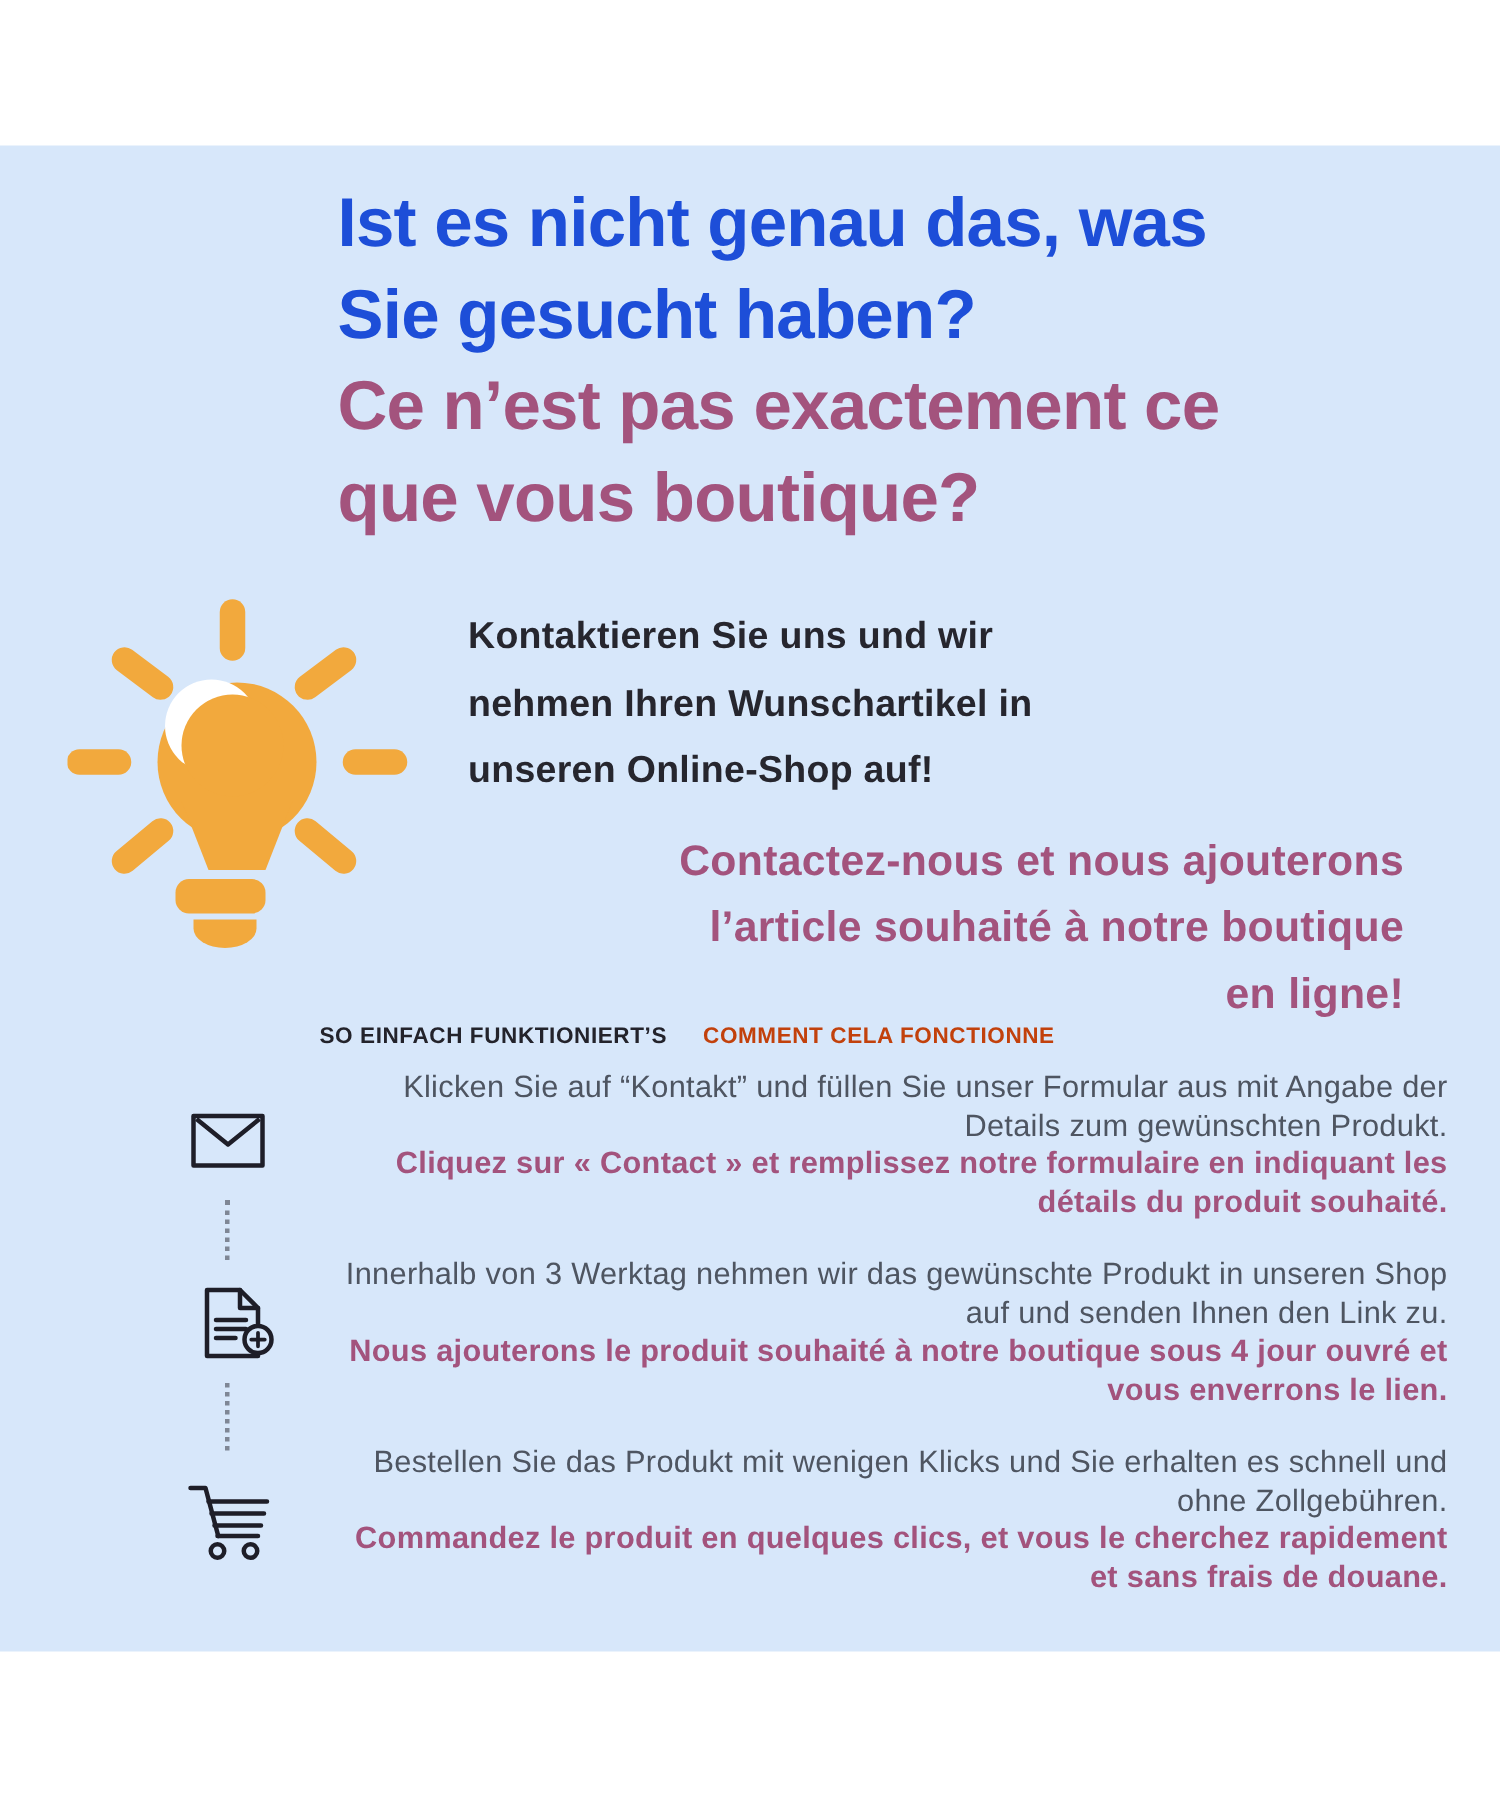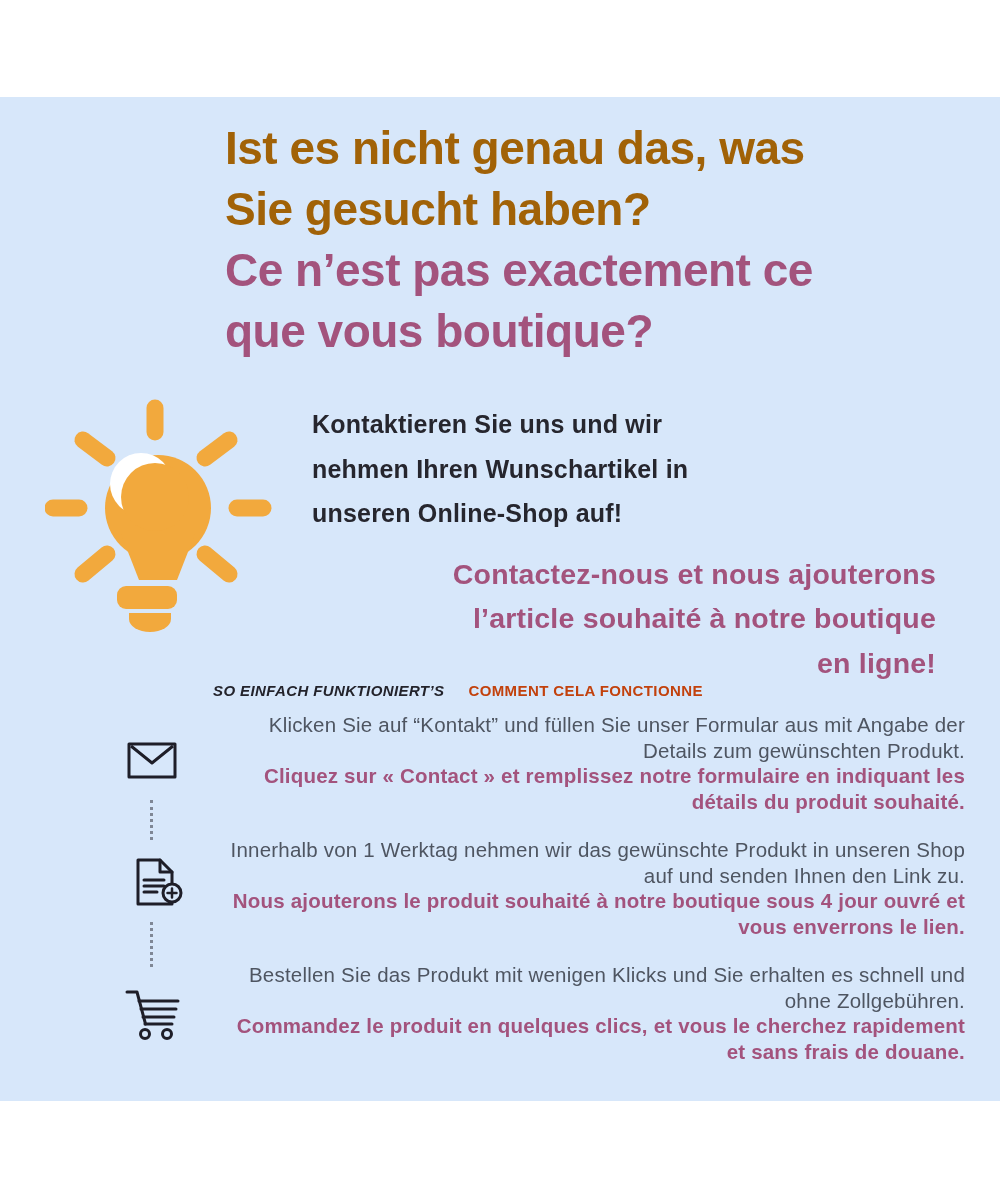--- a/index.html
+++ b/index.html
@@ -13,21 +13,21 @@
   }
   .panel{
     position:absolute;left:0;top:97px;width:1000px;height:1004px;
     background:#d7e7fa;
   }
   .preline{white-space:pre-line;}
   
   .hero{position:absolute;left:225px;top:118px;width:730px;}
   .hero-de{
     margin:0;font-size:46px;line-height:61px;font-weight:700;
-    color:#a16207;letter-spacing:-0.5px;
+    color:#1d4ed8;letter-spacing:-0.5px;
   }
   .hero-fr{
     margin:0;font-size:46px;line-height:61px;font-weight:700;
     color:#a3537d;letter-spacing:-0.5px;
   }
   
   .bulb{position:absolute;left:45px;top:398px;}
   .intro{position:absolute;left:296px;top:386px;width:640px;}
   .intro-de{
     margin:16px;font-size:25px;line-height:44.5px;font-weight:700;
@@ -36,21 +36,21 @@
   .intro-fr{
     margin:0;font-size:28.5px;line-height:44.5px;font-weight:700;
     color:#a3537d;letter-spacing:0.2px;text-align:right;
   }
   
   .how-label{
     position:absolute;left:213px;top:682px;
     display:flex;gap:24px;align-items:baseline;
     font-size:15px;font-weight:700;letter-spacing:0.4px;
   }
-  .how-de{color:#23232b;font-style:italic;}
+  .how-de{color:#23232b;}
   .how-fr{color:#c2410c;text-align:right;}
   
   .steps{position:absolute;left:213px;top:712px;width:752px;}
   .step{margin:0 0 23px 0;text-align:right;}
   .step-de{
     margin:0;font-size:20.5px;line-height:25.5px;font-weight:400;
     color:#4e5561;letter-spacing:0.2px;
   }
   .step-fr{
     margin:0;font-size:20.5px;line-height:25.5px;font-weight:700;
@@ -139,21 +139,21 @@
       <circle cx="43" cy="46" r="4.5"></circle>
     </g>
   </svg>
 
   <div class="steps">
     <div class="step">
       <p class="step-de">Klicken Sie auf “Kontakt” und füllen Sie unser Formular aus mit Angabe der Details zum gewünschten Produkt.</p>
       <p class="step-fr">Cliquez sur « Contact » et remplissez notre formulaire en indiquant les détails du produit souhaité.</p>
     </div>
     <div class="step">
-      <p class="step-de">Innerhalb von 1 Werktag nehmen wir das gewünschte Produkt in unseren Shop auf und senden Ihnen den Link zu.</p>
+      <p class="step-de">Innerhalb von 3 Werktag nehmen wir das gewünschte Produkt in unseren Shop auf und senden Ihnen den Link zu.</p>
       <p class="step-fr">Nous ajouterons le produit souhaité à notre boutique sous 4 jour ouvré et vous enverrons le lien.</p>
     </div>
     <div class="step">
       <p class="step-de">Bestellen Sie das Produkt mit wenigen Klicks und Sie erhalten es schnell und ohne Zollgebühren.</p>
       <p class="step-fr">Commandez le produit en quelques clics, et vous le cherchez rapidement et sans frais de douane.</p>
     </div>
   </div>
 </div>
 
 </body></html>

